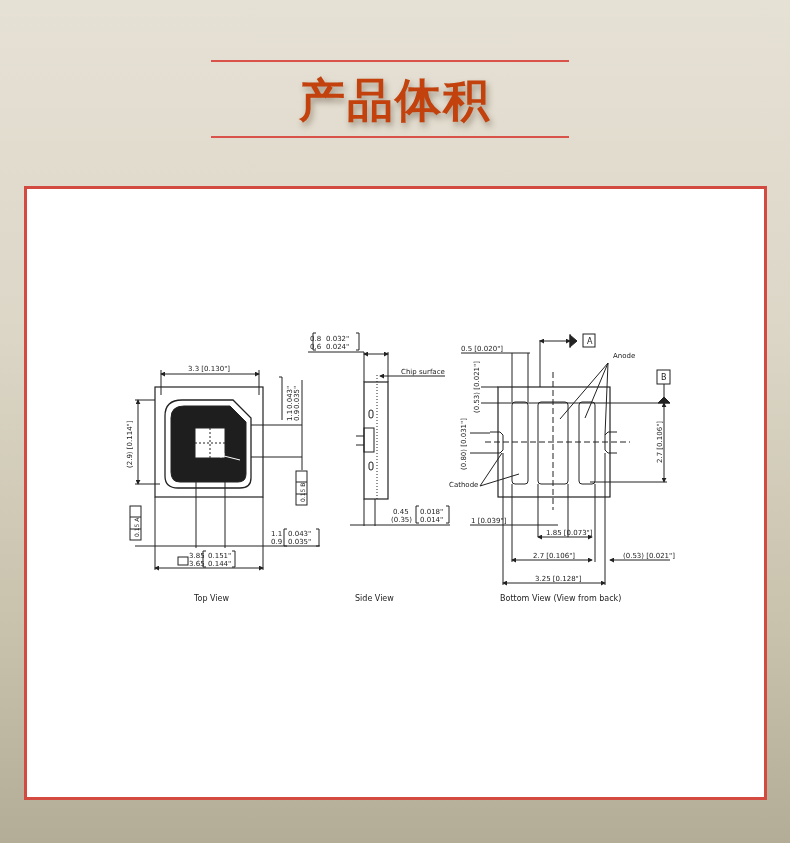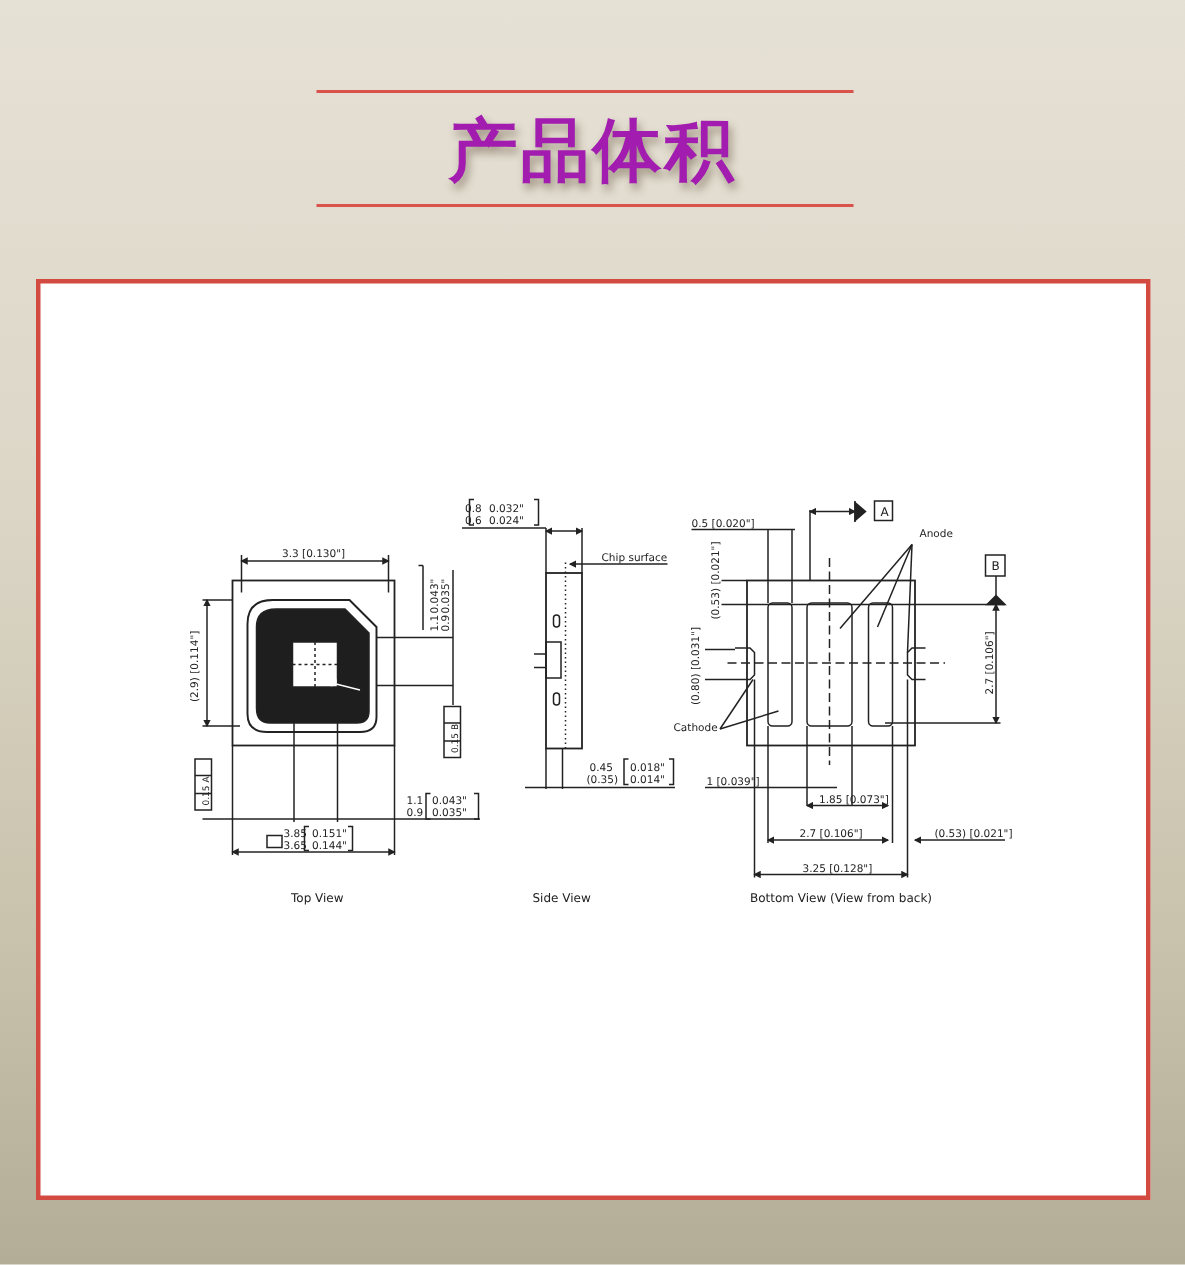--- a/index.html
+++ b/index.html
@@ -3,21 +3,21 @@
 <meta charset="utf-8">
 <style>
   html,body{margin:0;padding:0;}
   body{width:790px;height:843px;position:relative;overflow:hidden;
        background:linear-gradient(180deg,#e6e1d5 0%,#dcd6c7 40%,#c8c1ab 75%,#b3ad97 100%);
        font-family:"DejaVu Sans","Liberation Sans",sans-serif;}
   .title-rule{position:absolute;left:211px;width:358px;height:2px;background:#d9534a;}
   .title-rule.top{top:60px;}
   .title-rule.bottom{top:136px;}
   .title{position:absolute;left:0;width:790px;top:70px;text-align:center;
-         font-size:46px;font-weight:bold;color:#a21caf;letter-spacing:2px;
+         font-size:46px;font-weight:bold;color:#c2410c;letter-spacing:2px;
          text-shadow:2px 4px 6px rgba(80,60,40,0.45);
          font-family:Liberation Sans, sans-serif;}
   .frame{position:absolute;left:24px;top:186px;width:737px;height:608px;
          border:3px solid #d34b40;background:#ffffff;box-sizing:content-box;}
   svg{position:absolute;left:0;top:0;}
   .t{font-family:"DejaVu Sans",sans-serif;fill:#222;}
 </style>
 </head>
 <body>
 

